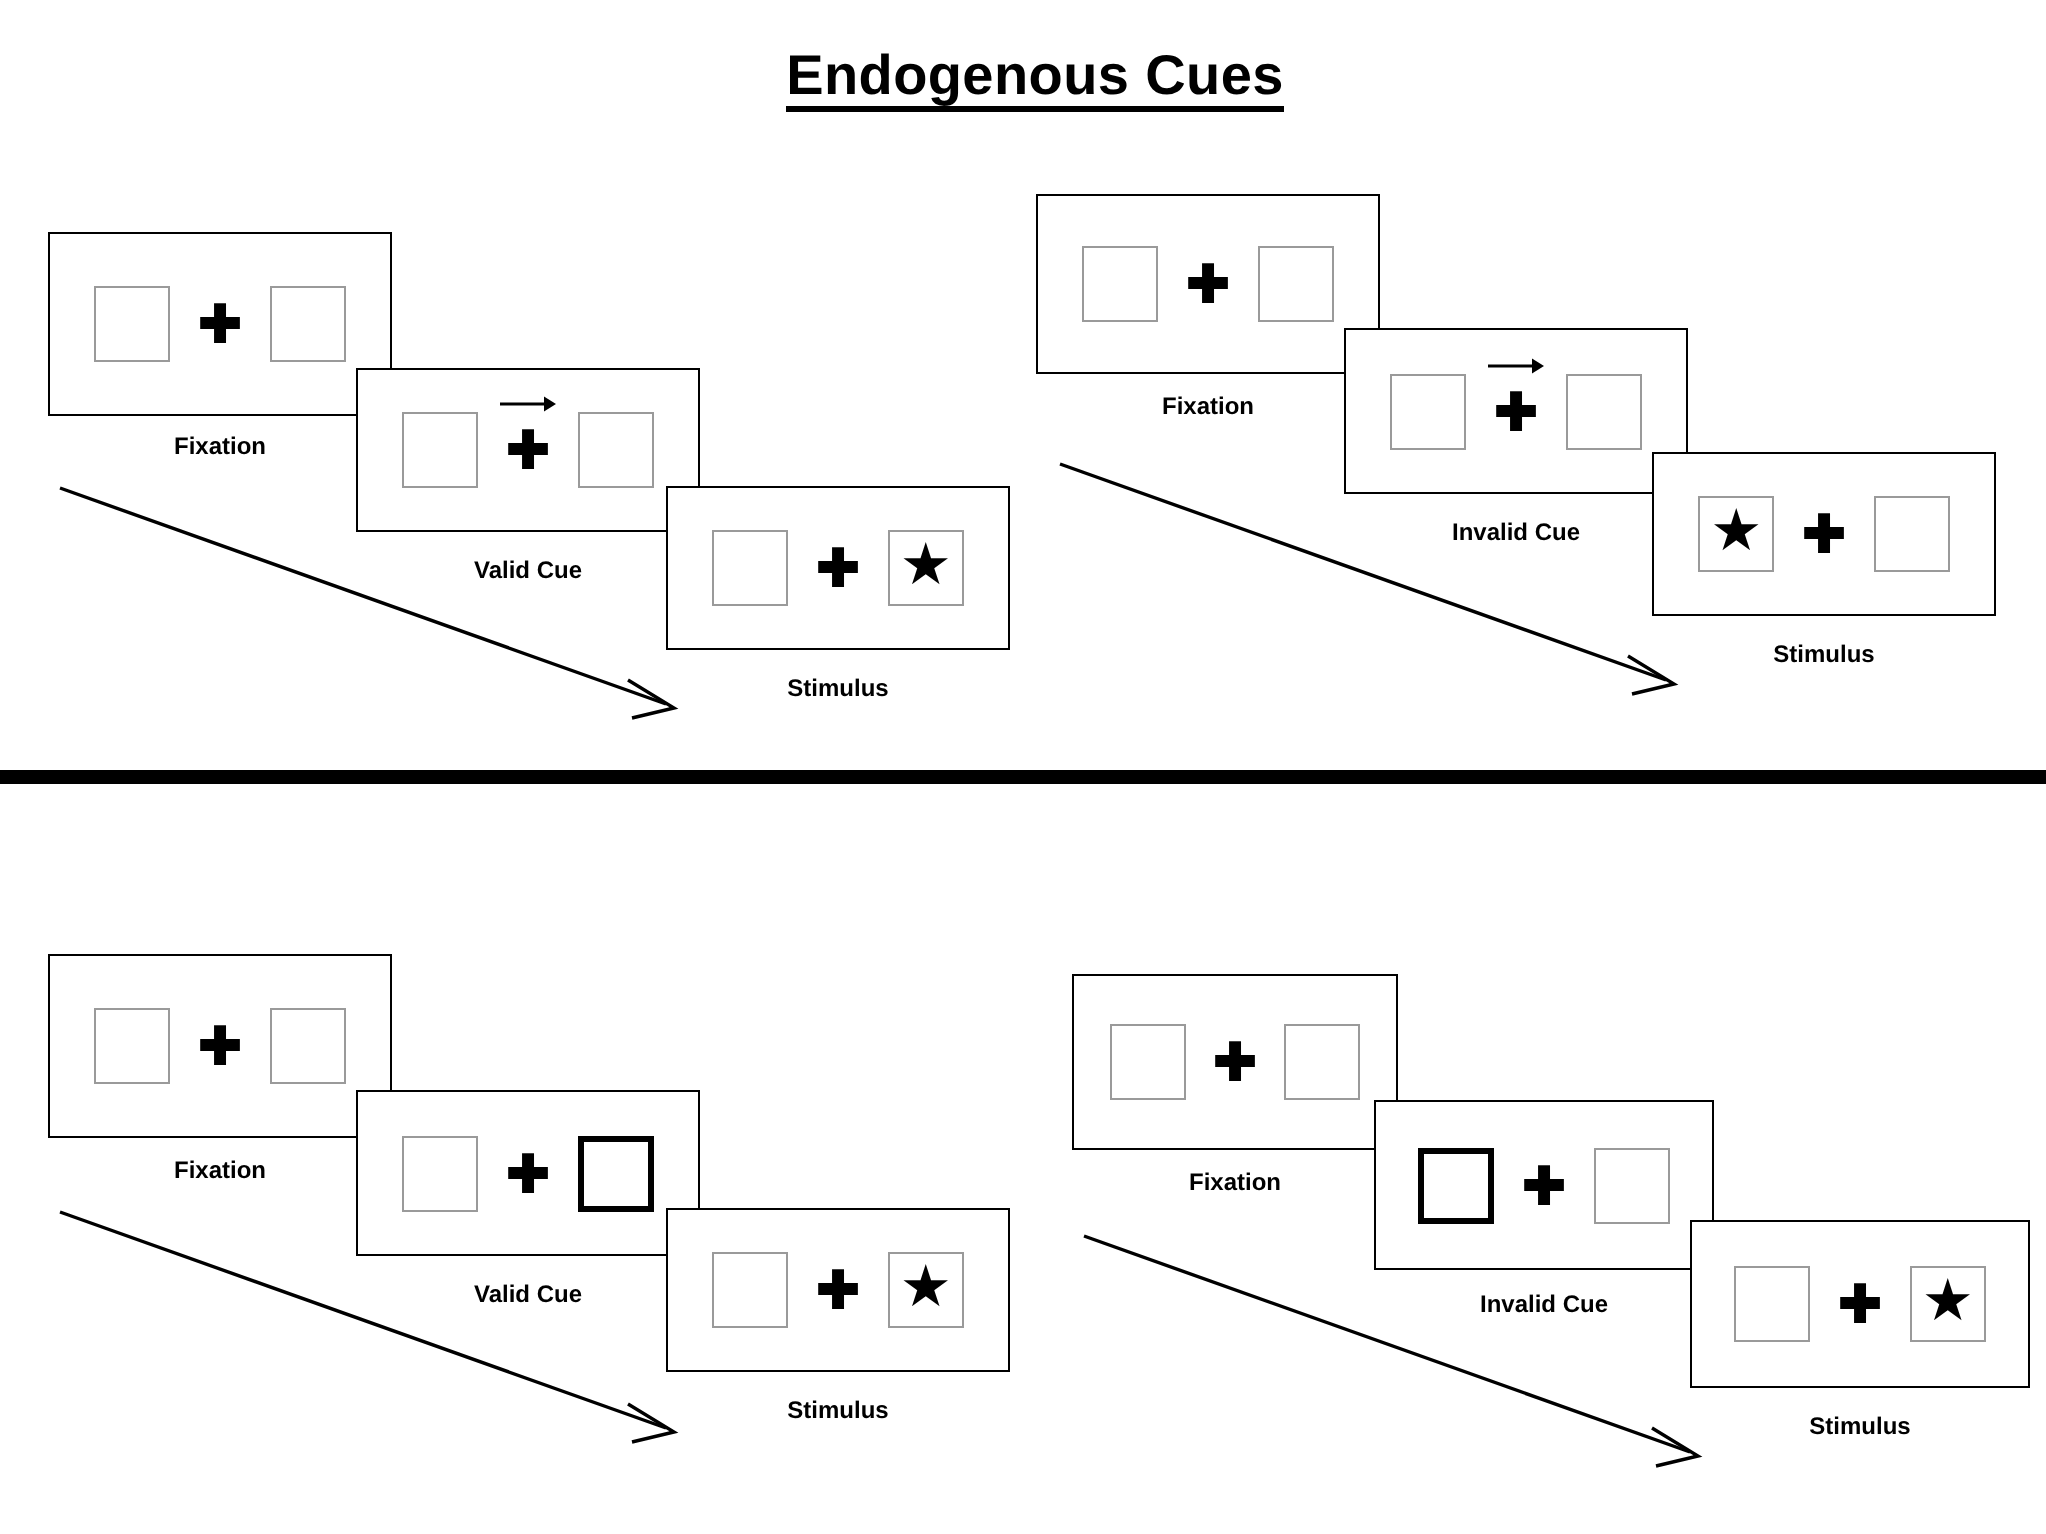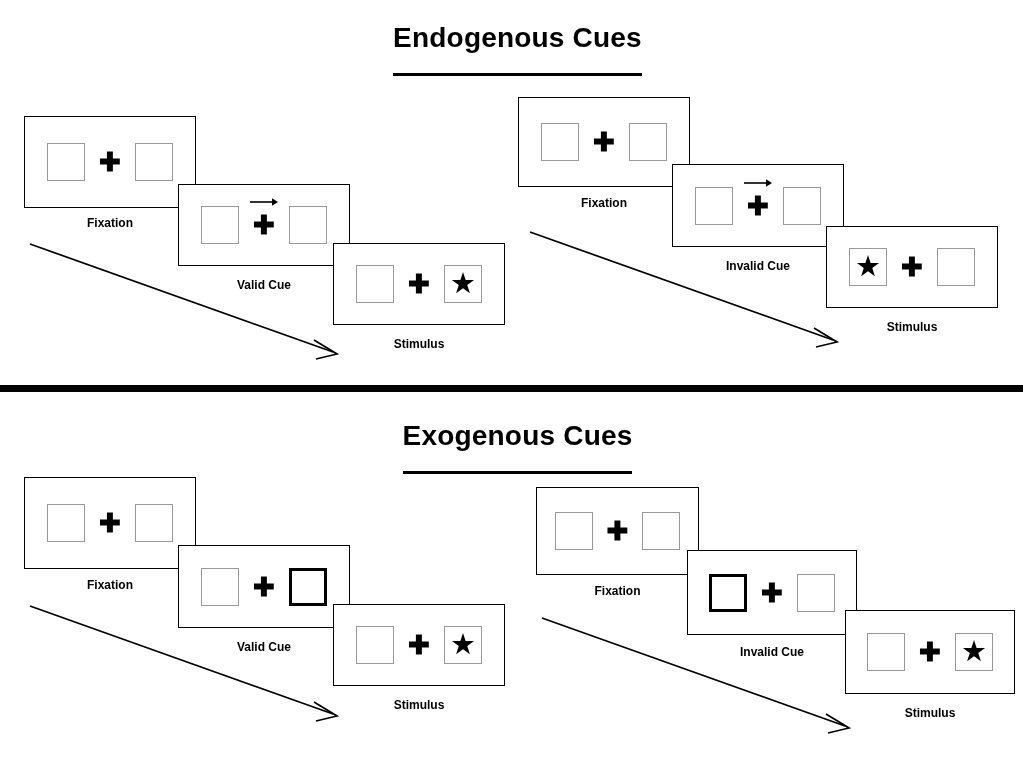--- a/index.html
+++ b/index.html
@@ -13,21 +13,21 @@
   .section{position:absolute;left:0;width:1023px;}
   #sec-endo{top:0;height:388px;}
   #sec-exo{top:392px;height:375px;}
 
   .section-title{
     position:absolute;left:0;width:1023px;text-align:center;
     font-size:28px;font-weight:bold;color:#000;
     letter-spacing:.2px;
   }
   .section-title span{
-    border-bottom:3px solid #000;padding-bottom:20px;margin-left:12px;
+    border-bottom:3px solid #000;padding-bottom:0;margin-left:12px;
   }
 
   .divider{
     position:absolute;left:0;top:385px;width:1023px;height:7px;
     background:#000;
   }
 
   
   .frame{
     position:absolute;
@@ -160,23 +160,20 @@
   <svg class="time-arrow" style="left:528px;top:228px;width:320px;height:125px;" viewBox="0 0 320 125">
     <line x1="2" y1="4" x2="305" y2="112" stroke="#000" stroke-width="1.7"></line>
     <polyline points="286,100 309,114 288,119" fill="none" stroke="#000" stroke-width="1.7"></polyline>
   </svg>
 </div>
 
 <div class="divider"></div>
 
 <div class="section" id="sec-exo">
 
-  <div class="section-title" style="top:28px;">
-    <span>Exogenous Cues</span>
-  </div>
 
   <div class="frame" style="left:24px;top:85px;width:172px;height:92px;">
     <div class="frame-inner">
       <div class="box"></div>
       <span class="fixcross">✚</span>
       <div class="box"></div>
     </div>
   </div>
   <div class="frame-label" style="left:24px;top:186px;width:172px;">Fixation</div>
 

